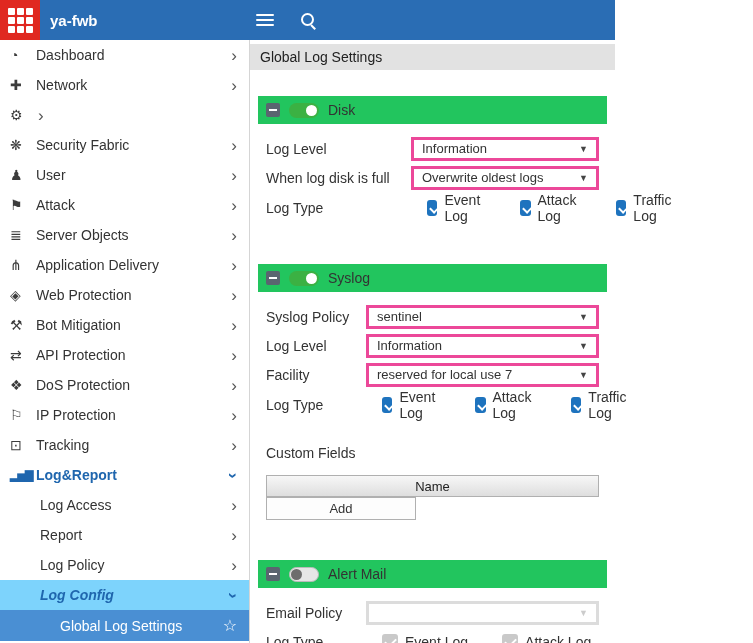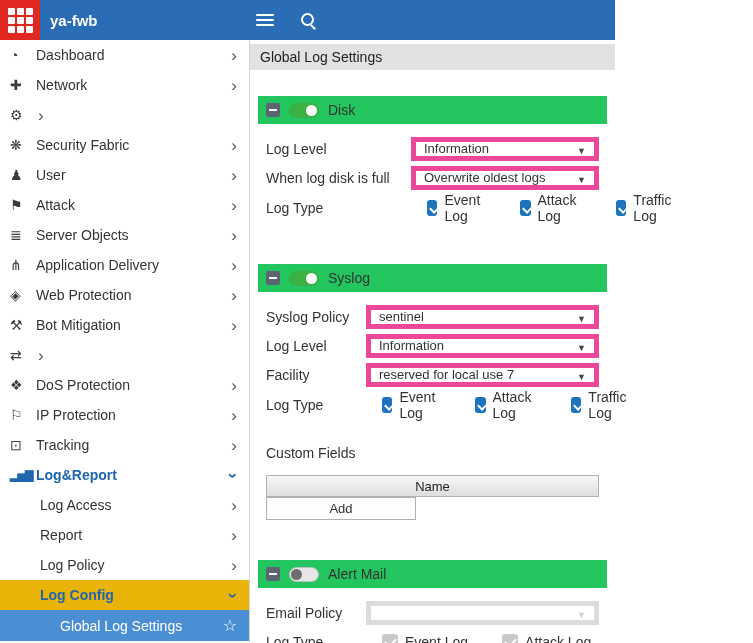--- a/index.html
+++ b/index.html
@@ -29,21 +29,21 @@
   
   .sidebar { flex:0 0 250px; border-right:1px solid #d5d5d5; background:#fff; overflow:hidden; }
   .nav-item, .nav-sub, .nav-leaf { height:30px; display:flex; align-items:center; cursor:pointer; }
   .nav-item { padding:0 10px 0 10px; }
   .nav-ico { width:26px; font-size:14px; color:#3c3c3c; flex:0 0 26px; }
   .nav-label { flex:1; font-size:14px; color:#333; white-space:nowrap; }
   .chev { color:#555; font-size:17px; line-height:1; padding:0 2px; }
   .down { display:inline-block; transform:rotate(90deg); }
   .nav-item.active .nav-label, .nav-item.active .nav-ico, .nav-item.active .chev { color:#1f66ae; font-weight:bold; }
   .nav-sub { padding:0 10px 0 40px; }
-  .nav-sub.active { background:#eab308; }
+  .nav-sub.active { background:#7dd3fc;font-style:italic; }
   .nav-sub.active .nav-label, .nav-sub.active .chev { color:#1f66ae; font-weight:bold; }
   .nav-leaf { height:31px; background:#4a8fd3; padding:0 12px 0 60px; }
   .nav-leaf .nav-label { color:#fff; }
   .star { color:#fff; font-size:16px; }
   .bars { letter-spacing:-1px; font-size:11px; }
 
   
   .content { flex:1; background:#fff; display:flex; flex-direction:column; min-width:0; }
   .page-header { margin-top:4px; height:26px; background:#e2e2e2; display:flex; align-items:center;
                  padding:0 10px; font-size:14px; color:#222; flex:0 0 26px; }
@@ -58,22 +58,22 @@
   .toggle.on .knob { position:absolute; right:2px; top:2px; width:11px; height:11px; border-radius:50%; background:#fff; }
   .toggle.off { background:#e6e6e6; border:1px solid #bbb; }
   .toggle.off .knob { position:absolute; left:1px; top:1px; width:11px; height:11px; border-radius:50%; background:#6d6d6d; }
   .panel-title { font-size:14px; color:#333; }
   .panel-body { padding:10px 8px 14px 8px; }
 
   .frow { display:flex; align-items:center; min-height:29px; }
   .flabel { font-size:14px; color:#333; flex:0 0 auto; }
   .w145 { width:145px; } .w100 { width:100px; }
 
-  .select { width:272px; height:24px; border:5px solid #ec4899; background:#fff; display:flex;
-            align-items:flex-end; justify-content:space-between; padding:0 8px; font-size:13px; cursor:pointer; }
+  .select { width:272px; height:24px; border:3px solid #ec4899; background:#fff; display:flex;
+            align-items:center; justify-content:space-between; padding:0 8px; font-size:13px; cursor:pointer; }
   .caret { font-size:9px; color:#444; }
   .select.disabled { border-color:#dcdcdc; color:#aaa; cursor:default; }
   .select.disabled .caret { color:#ccc; }
 
   .cbgroup { display:flex; align-items:center; gap:34px;margin-left:16px; }
   .cb { display:flex; align-items:center; gap:7px; cursor:pointer; font-size:14px; }
   .cbbox { width:16px; height:16px; border-radius:3px; background:#1e73be; position:relative; display:inline-block; }
   .cbbox::after { content:""; position:absolute; left:5px; top:2px; width:5px; height:9px;
                   border:solid #fff; border-width:0 2px 2px 0; transform:rotate(45deg); }
   .cbbox.disabled { background:#c9c9c9; }
@@ -161,20 +161,21 @@
         <span class="nav-label">Web Protection</span>
         <span class="chev">›</span>
       </div>
       <div class="nav-item">
         <span class="nav-ico">⚒</span>
         <span class="nav-label">Bot Mitigation</span>
         <span class="chev">›</span>
       </div>
       <div class="nav-item">
         <span class="nav-ico">⇄</span>
+        <span class="nav-label">API Protection</span>
         <span class="chev">›</span>
       </div>
       <div class="nav-item">
         <span class="nav-ico">❖</span>
         <span class="nav-label">DoS Protection</span>
         <span class="chev">›</span>
       </div>
       <div class="nav-item">
         <span class="nav-ico">⚐</span>
         <span class="nav-label">IP Protection</span>

